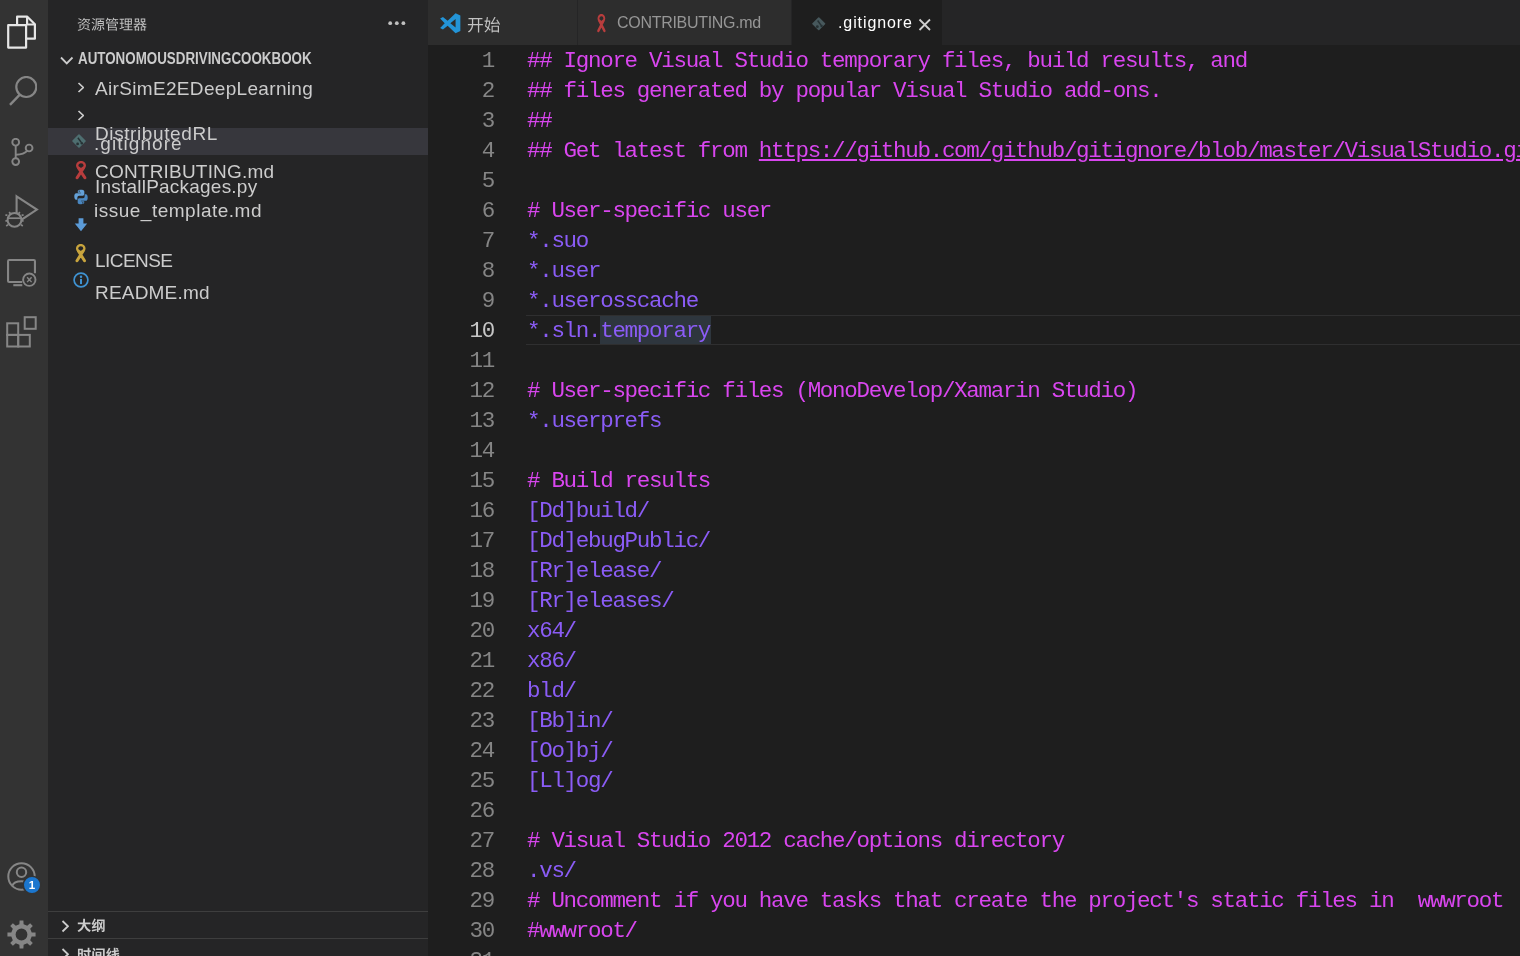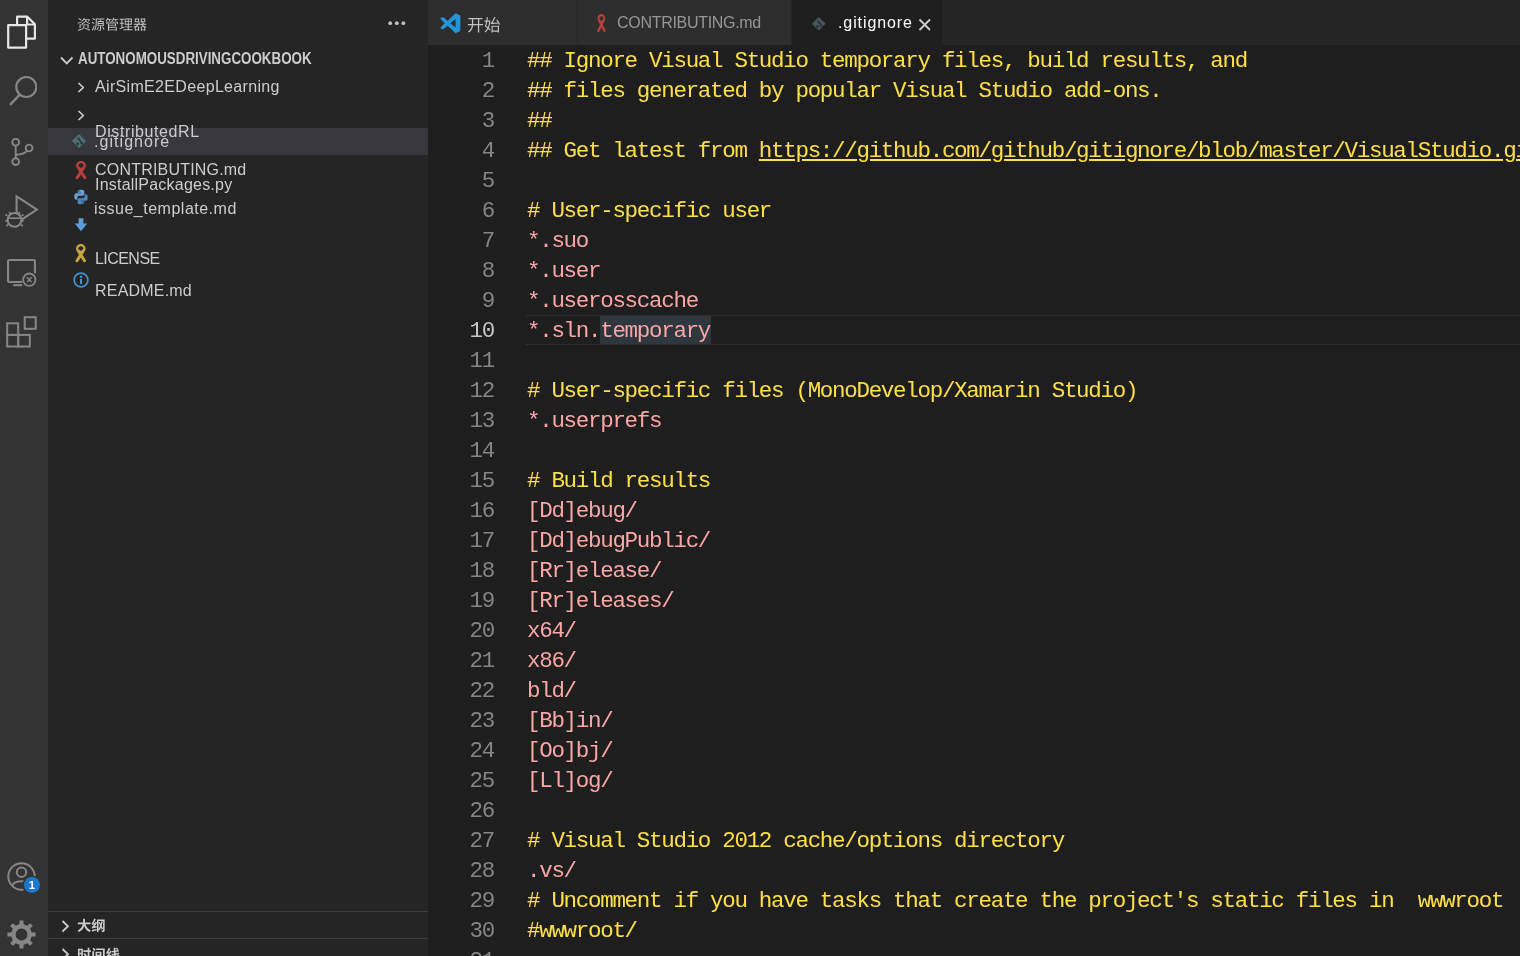--- a/index.html
+++ b/index.html
@@ -1,20 +1,20 @@
 <!DOCTYPE html>
 <html><head><meta charset="utf-8"><style>
 *{margin:0;padding:0;box-sizing:border-box}
 html,body{width:1520px;height:956px;overflow:hidden;background:#1e1e1e;font-family:"Liberation Sans",sans-serif}
 .abs{position:absolute}
 #code,#gutter{font-family:"Liberation Mono",monospace;font-size:22.5px;line-height:30px;letter-spacing:-1.3px;white-space:pre}
-.c{color:#fde047}
-.w{color:#fca5a5}
+.c{color:#d946ef}
+.w{color:#8b5cf6}
 .ln{color:#858585;display:block;text-align:right}
-.tree-label{position:absolute;left:95px;font-size:16px;color:#cccccc;white-space:nowrap}
+.tree-label{position:absolute;left:95px;font-size:19px;color:#cccccc;white-space:nowrap}
 </style></head><body>
 <div class="abs" style="left:0;top:0;width:48px;height:956px;background:#333333"></div>
 <svg style="position:absolute;left:7px;top:15px" width="30" height="34" viewBox="0 0 30 34">
     <g fill="none" stroke="#e6e6e6" stroke-width="2.2" stroke-linejoin="round">
       <path d="M10.1,9.1 V1.7 H20.3 L27.9,9.3 V23.7 H19.2"></path>
       <path d="M20.1,1.9 V9.5 H27.7"></path>
       <path d="M1.2,10.2 H19.1 V32.6 H1.2 Z"></path>
     </g>
   </svg>
 <svg style="position:absolute;left:8.5px;top:76px" width="28" height="31" viewBox="0 0 28 31">
@@ -194,21 +194,21 @@
 <span class="c"># User-specific user</span>
 <span class="w">*.suo</span>
 <span class="w">*.user</span>
 <span class="w">*.userosscache</span>
 <span class="w">*.sln.temporary</span>
 <span class="w"></span>
 <span class="c"># User-specific files (MonoDevelop/Xamarin Studio)</span>
 <span class="w">*.userprefs</span>
 <span class="w"></span>
 <span class="c"># Build results</span>
-<span class="w">[Dd]ebug/</span>
+<span class="w">[Dd]build/</span>
 <span class="w">[Dd]ebugPublic/</span>
 <span class="w">[Rr]elease/</span>
 <span class="w">[Rr]eleases/</span>
 <span class="w">x64/</span>
 <span class="w">x86/</span>
 <span class="w">bld/</span>
 <span class="w">[Bb]in/</span>
 <span class="w">[Oo]bj/</span>
 <span class="w">[Ll]og/</span>
 <span class="w"></span>

